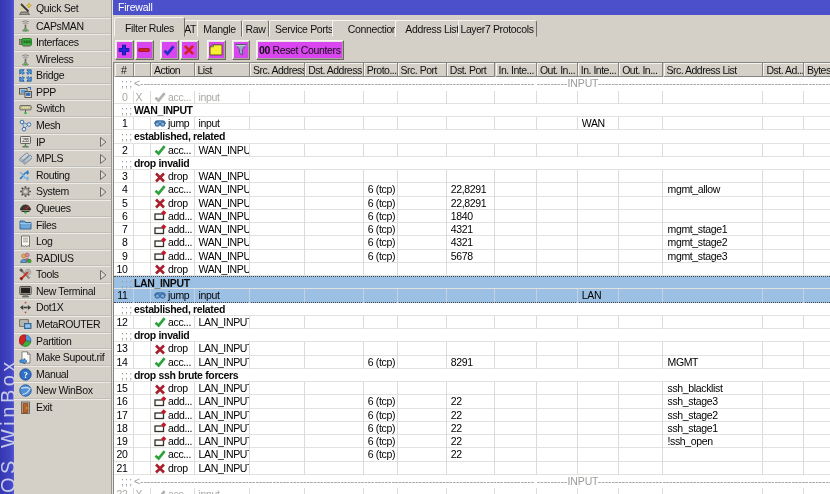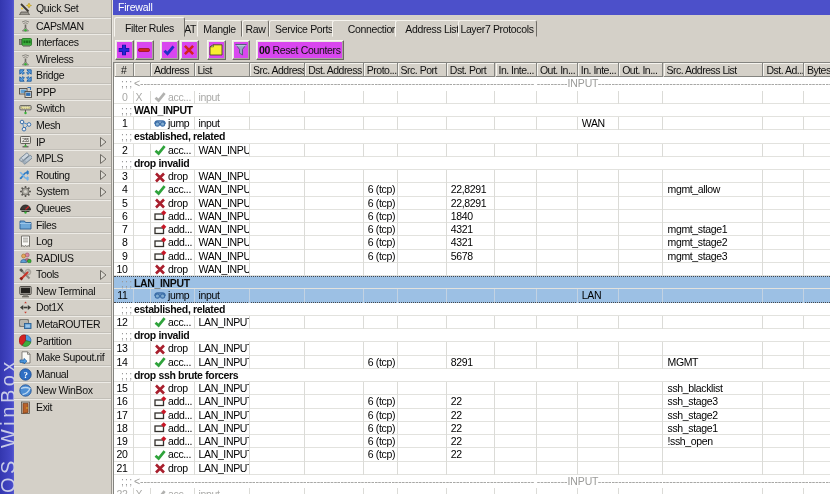--- a/index.html
+++ b/index.html
@@ -329,21 +329,21 @@
       <svg width="13" height="13" viewBox="0 0 13 13">
         <path d="M1.2 1 H11.8 L8 5.8 V11.5 L5 9.6 V5.8 Z" fill="#9aa8c2" stroke="#4a5a74" stroke-width="0.9"></path>
         <path d="M1.2 2.2 H11.8" stroke="#c8d2e2" stroke-width="0.8"></path>
       </svg>
     </div>
 <div class="tb tbt" style="left:142.5px;width:88.5px"><b>00</b> Reset Counters</div>
 <div id="grid">
 <div id="hdr">
         <div class="h x0 hc0">#</div>
         <div class="h x1 "></div>
-        <div class="h x2 ">Address</div>
+        <div class="h x2 ">Action</div>
         <div class="h x3 ">List</div>
         <div class="h x4 ">Src. Address</div>
         <div class="h x5 ">Dst. Address</div>
         <div class="h x6 ">Proto...</div>
         <div class="h x7 ">Src. Port</div>
         <div class="h x8 ">Dst. Port</div>
         <div class="h x9 ">In. Inte...</div>
         <div class="h x10 ">Out. In...</div>
         <div class="h x11 ">In. Inte...</div>
         <div class="h x12 ">Out. In...</div>

